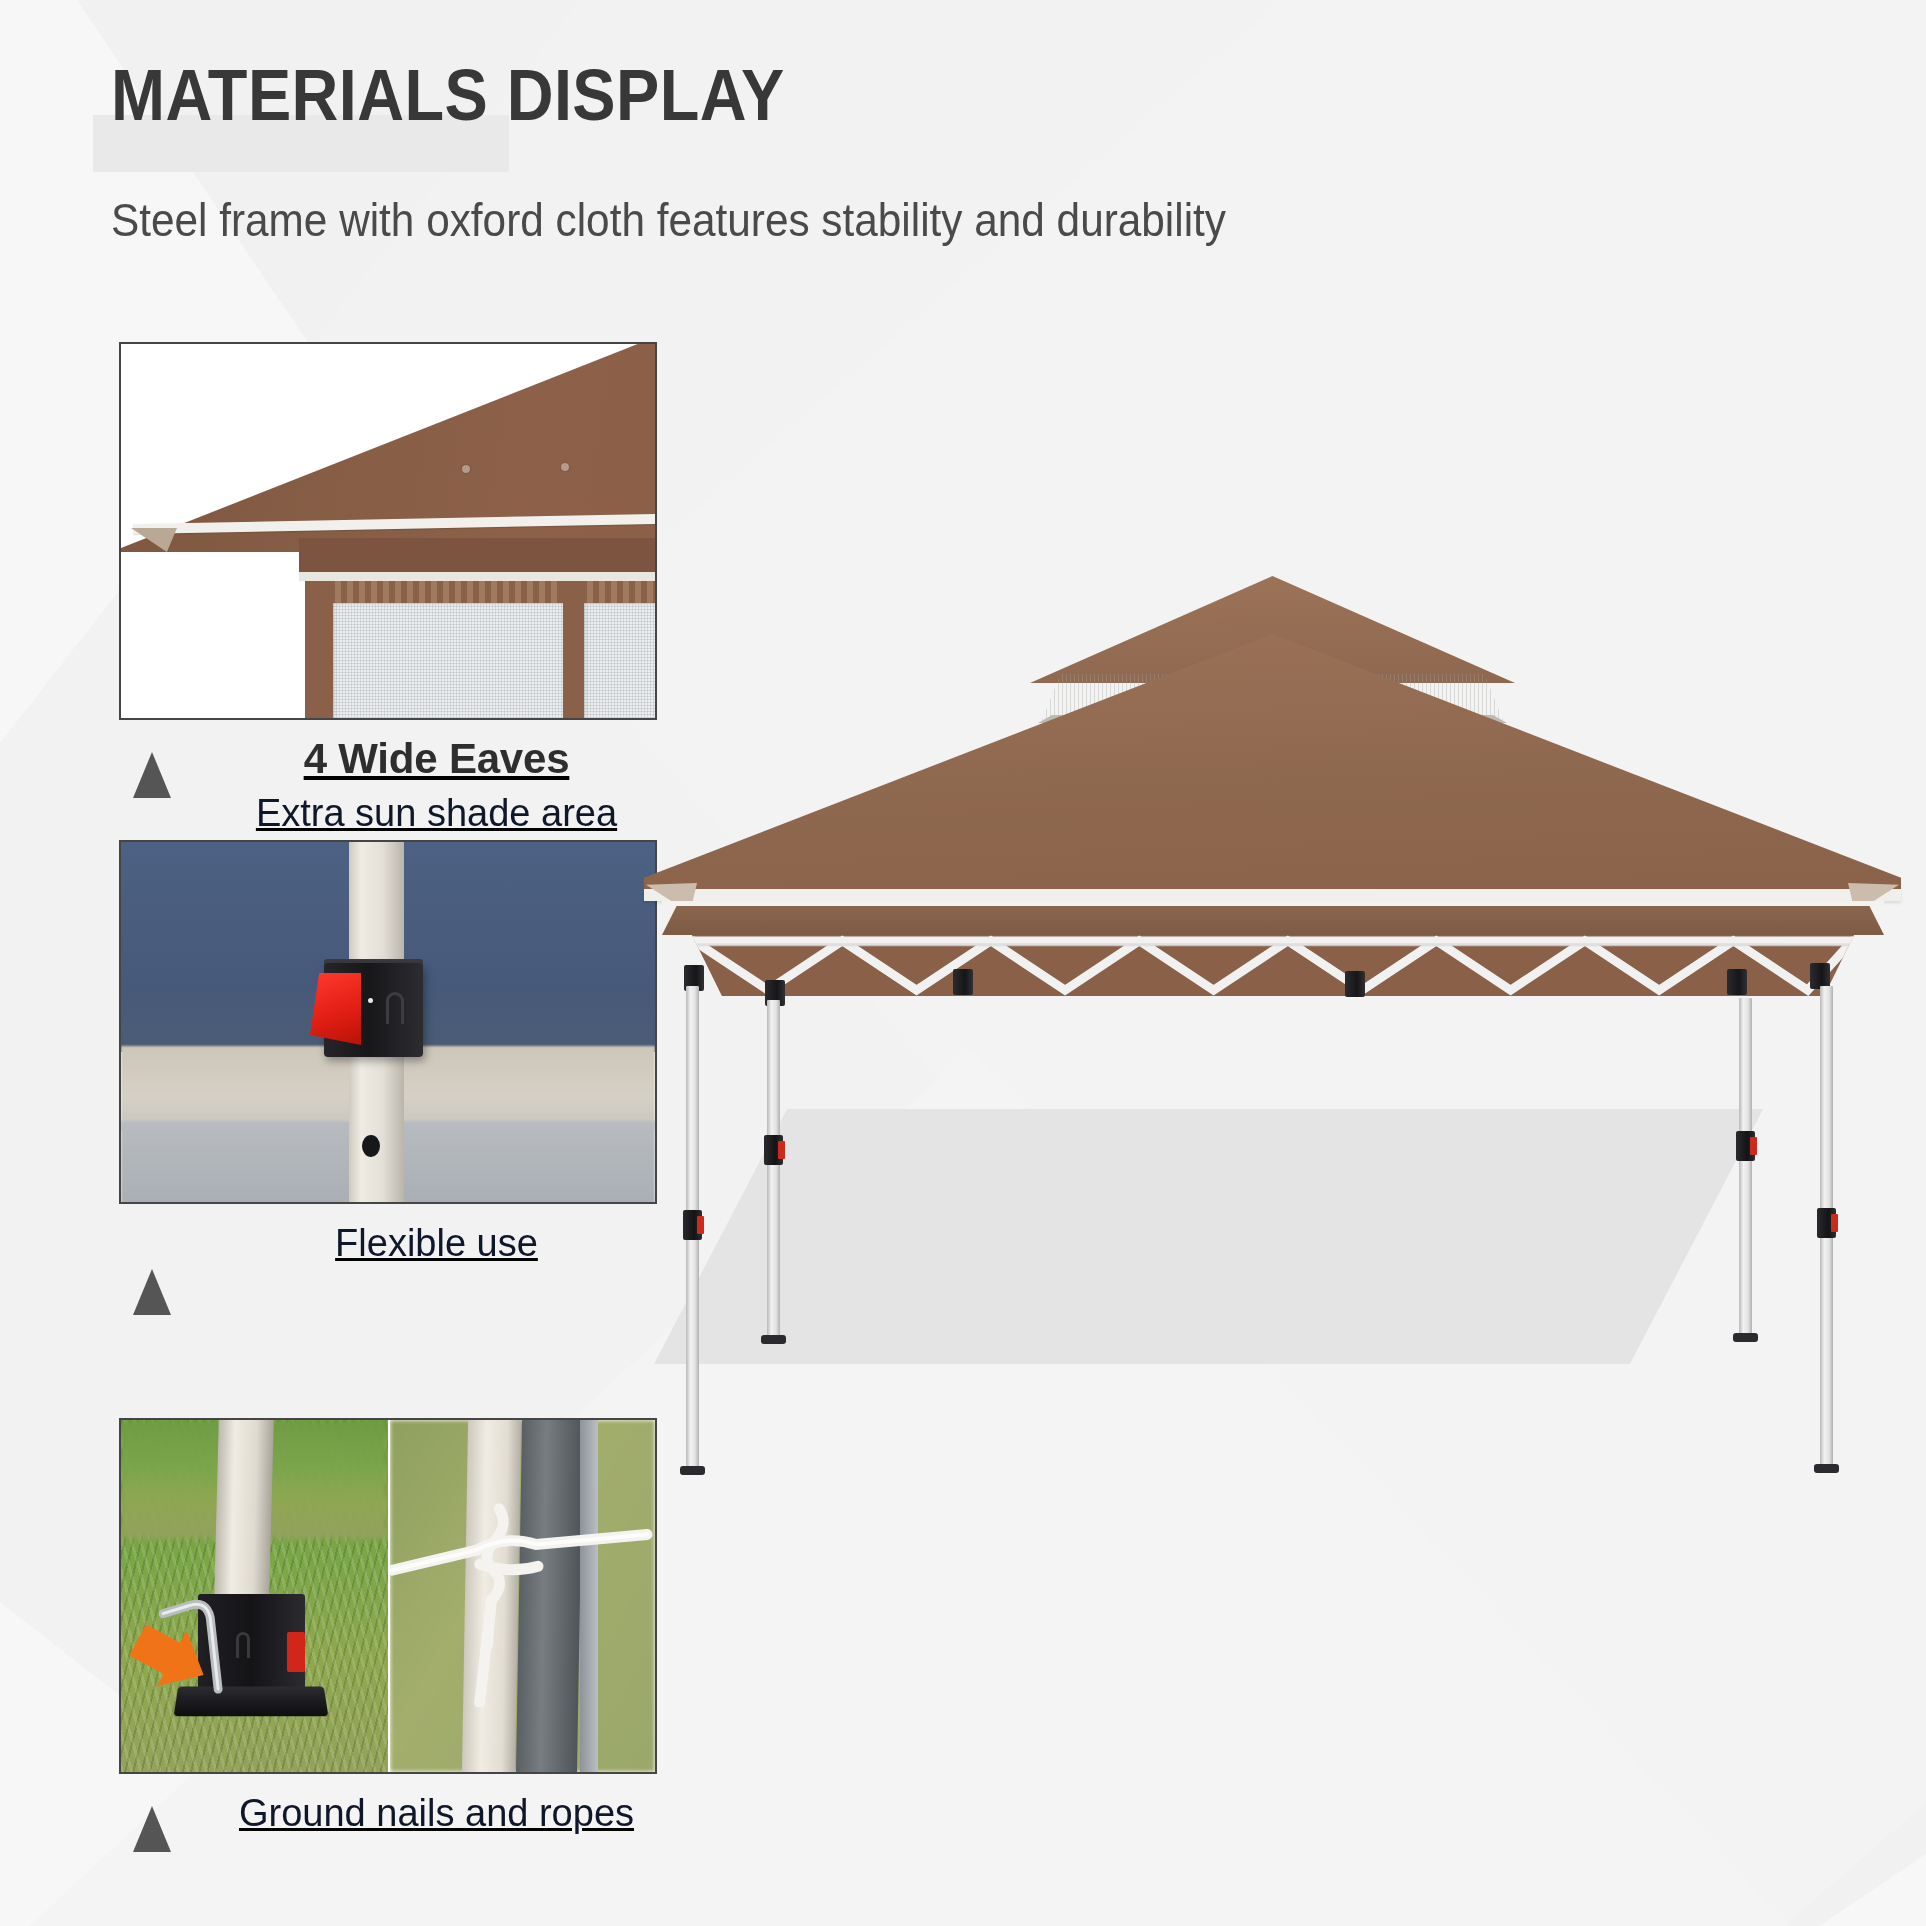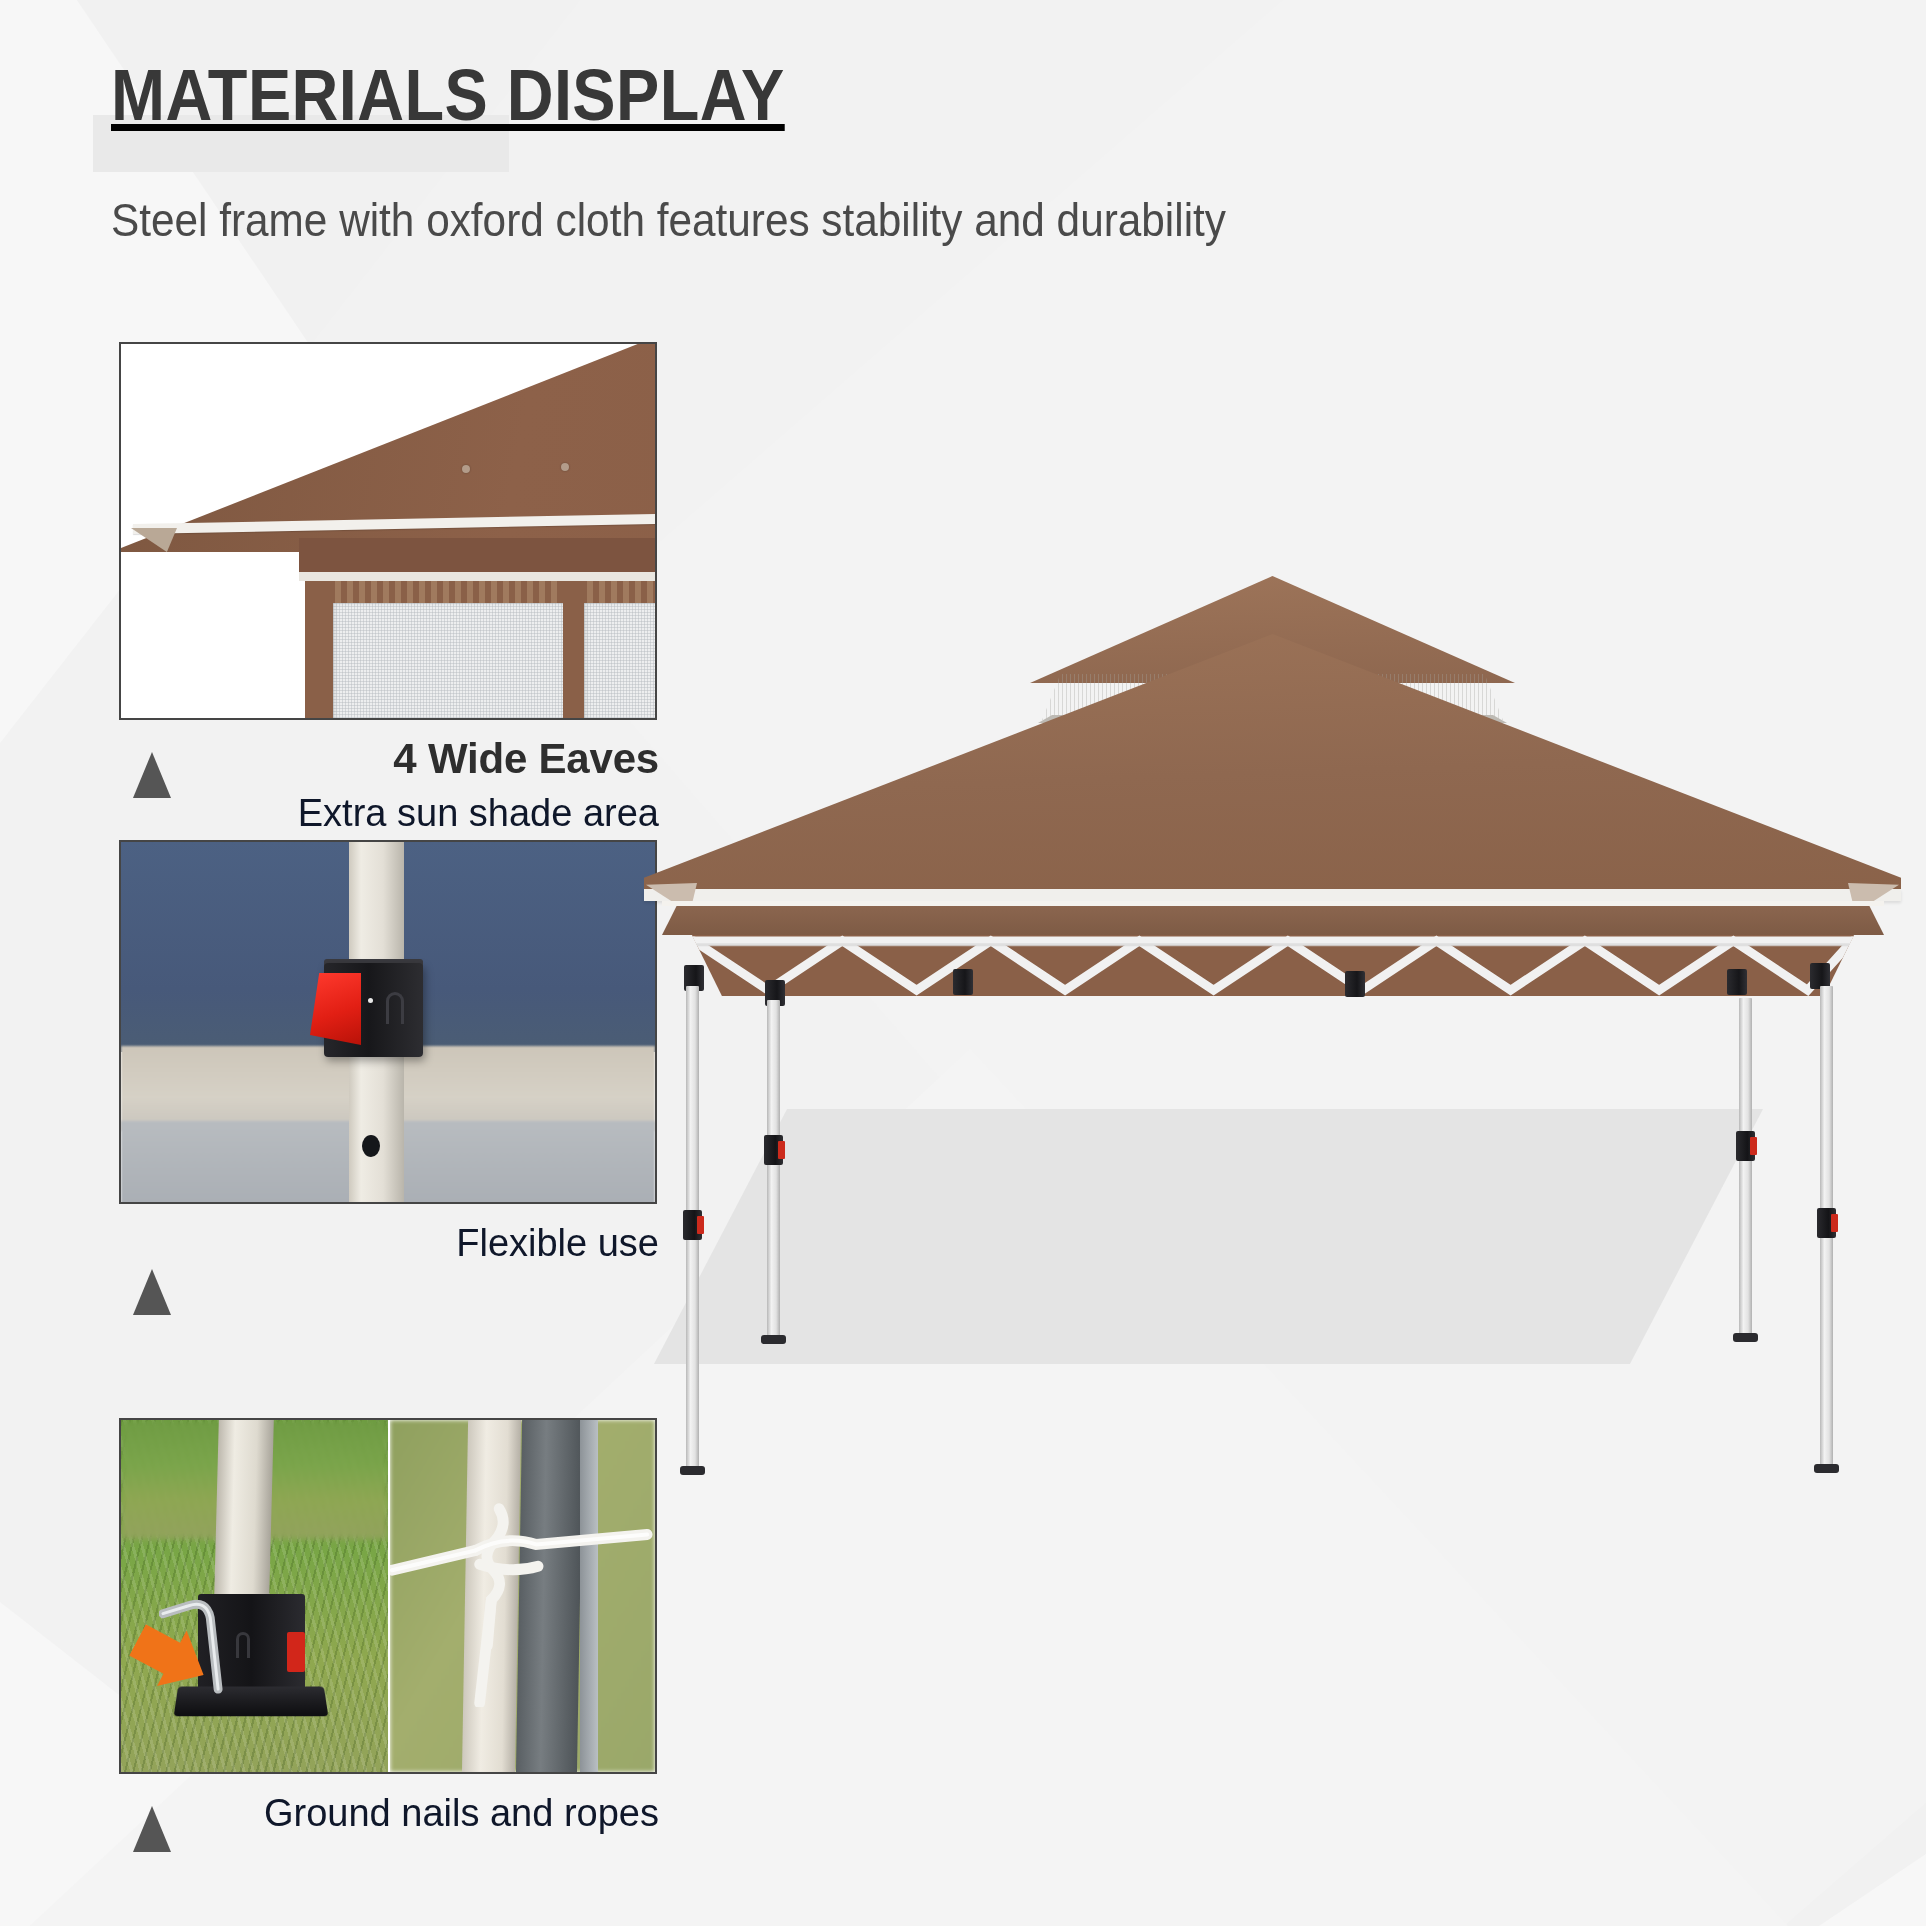--- a/index.html
+++ b/index.html
@@ -25,21 +25,21 @@
     position:absolute; left:554px; top:634px; width:1683px; height:1782px;
     background:#f3f3f3; transform:rotate(-41deg); transform-origin:top left;
   }
   .bg-diag-d {
     position:absolute; left:970px; top:1049px; width:1386px; height:1485px;
     background:#f4f4f4; transform:rotate(47deg); transform-origin:top left;
   }
 
   
   .header { position:absolute; left:111px; top:48px; width:1485px; }
-  .title-wrap { position:relative; display:block; height:107px;text-decoration:underline; }
+  .title-wrap { position:relative; display:block; height:107px; }
   .title-band {
     position:absolute; left:-18px; top:67px; width:416px; height:57px;
     background:#e9e9e9;
   }
   .page-title {
     position:relative;
     font-size:72px; font-weight:bold; color:#383838;
     letter-spacing:0.5px; line-height:95px;
     transform:scaleX(0.90); transform-origin:left center;
     white-space:nowrap;
@@ -58,21 +58,21 @@
     overflow:hidden; background:#fff;
   }
   .caption { margin-top:14px; position:relative; padding-left:0; }
   .tri {
     position:absolute; left:14px;
     width:0; height:0;
     border-left:19px solid transparent;
     border-right:19px solid transparent;
     border-bottom:46px solid #555555;
   }
-  .cap-text { padding-left:95px; text-align:right; }
+  .cap-text { padding-left:95px; text-align:center;text-decoration:underline; }
   .cap-title {
     font-size:42px; font-weight:bold; color:#2e2e2e; line-height:50px;
     letter-spacing:-0.2px;
   }
   .cap-sub {
     font-size:38px; font-weight:300; color:#0f172a; line-height:50px; margin-top:4px;
   }
 
   
   #photo-eaves { height:378px; }

